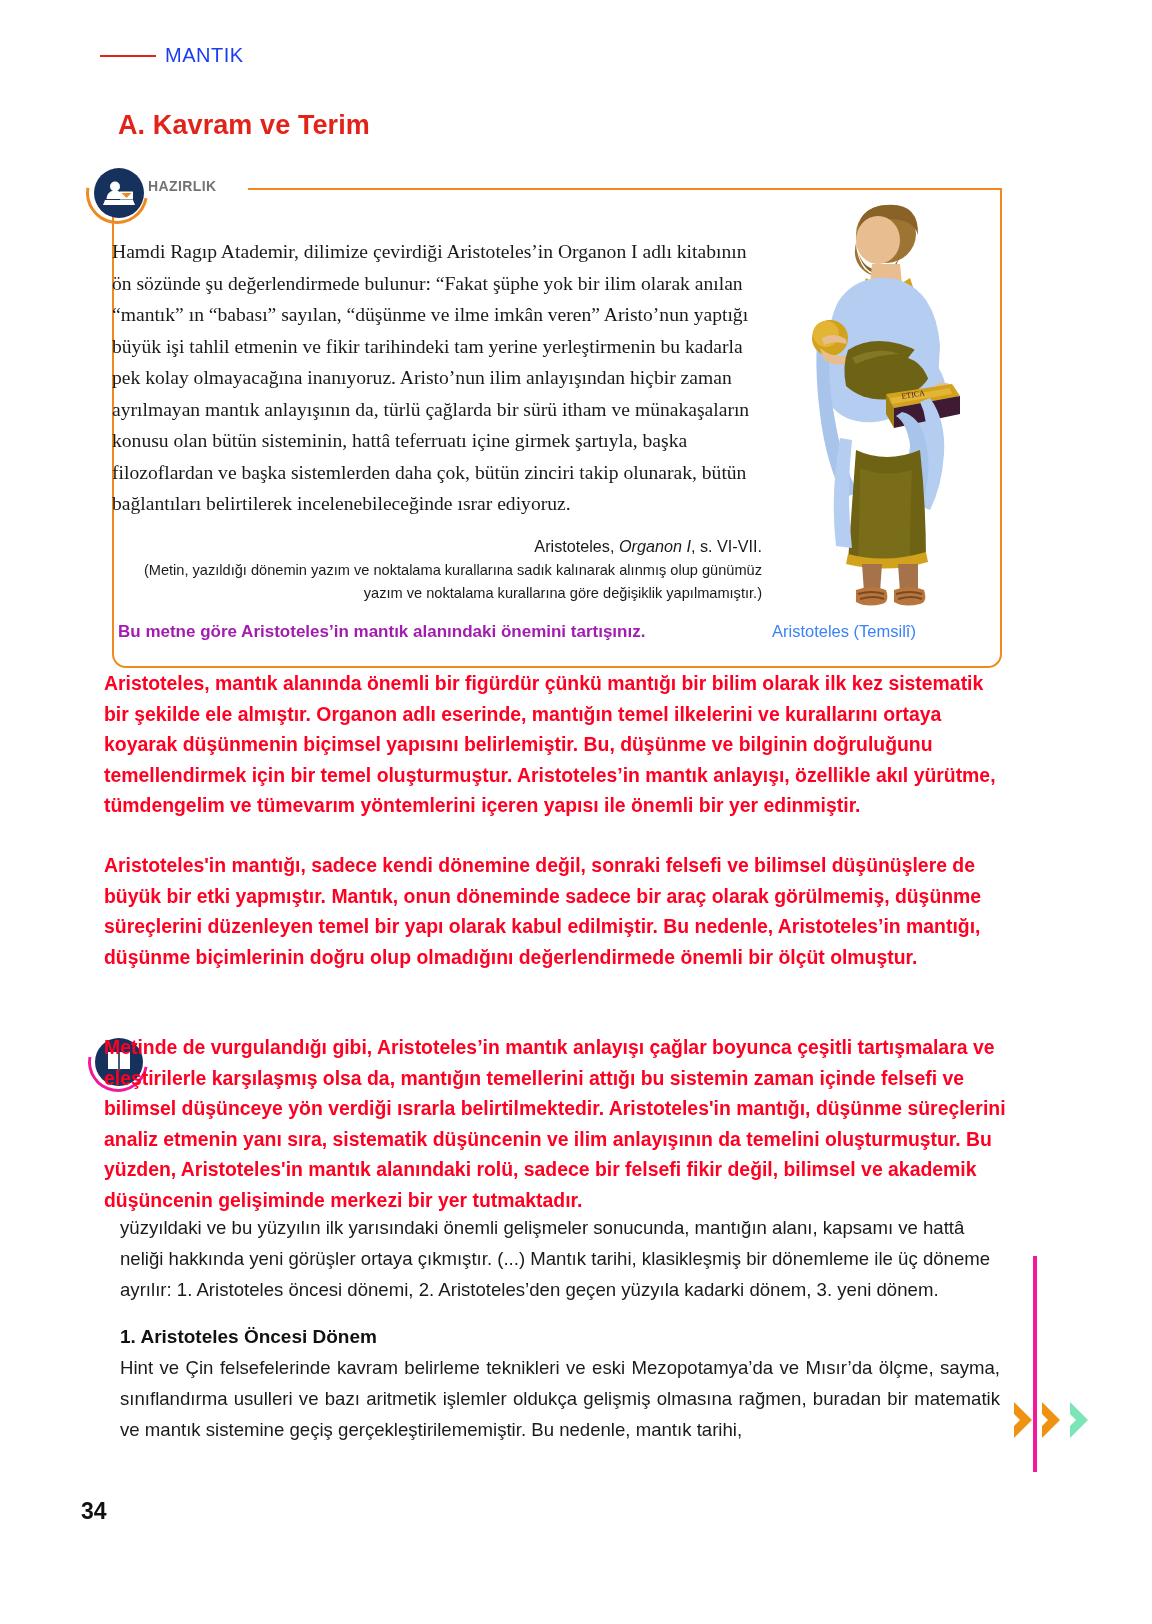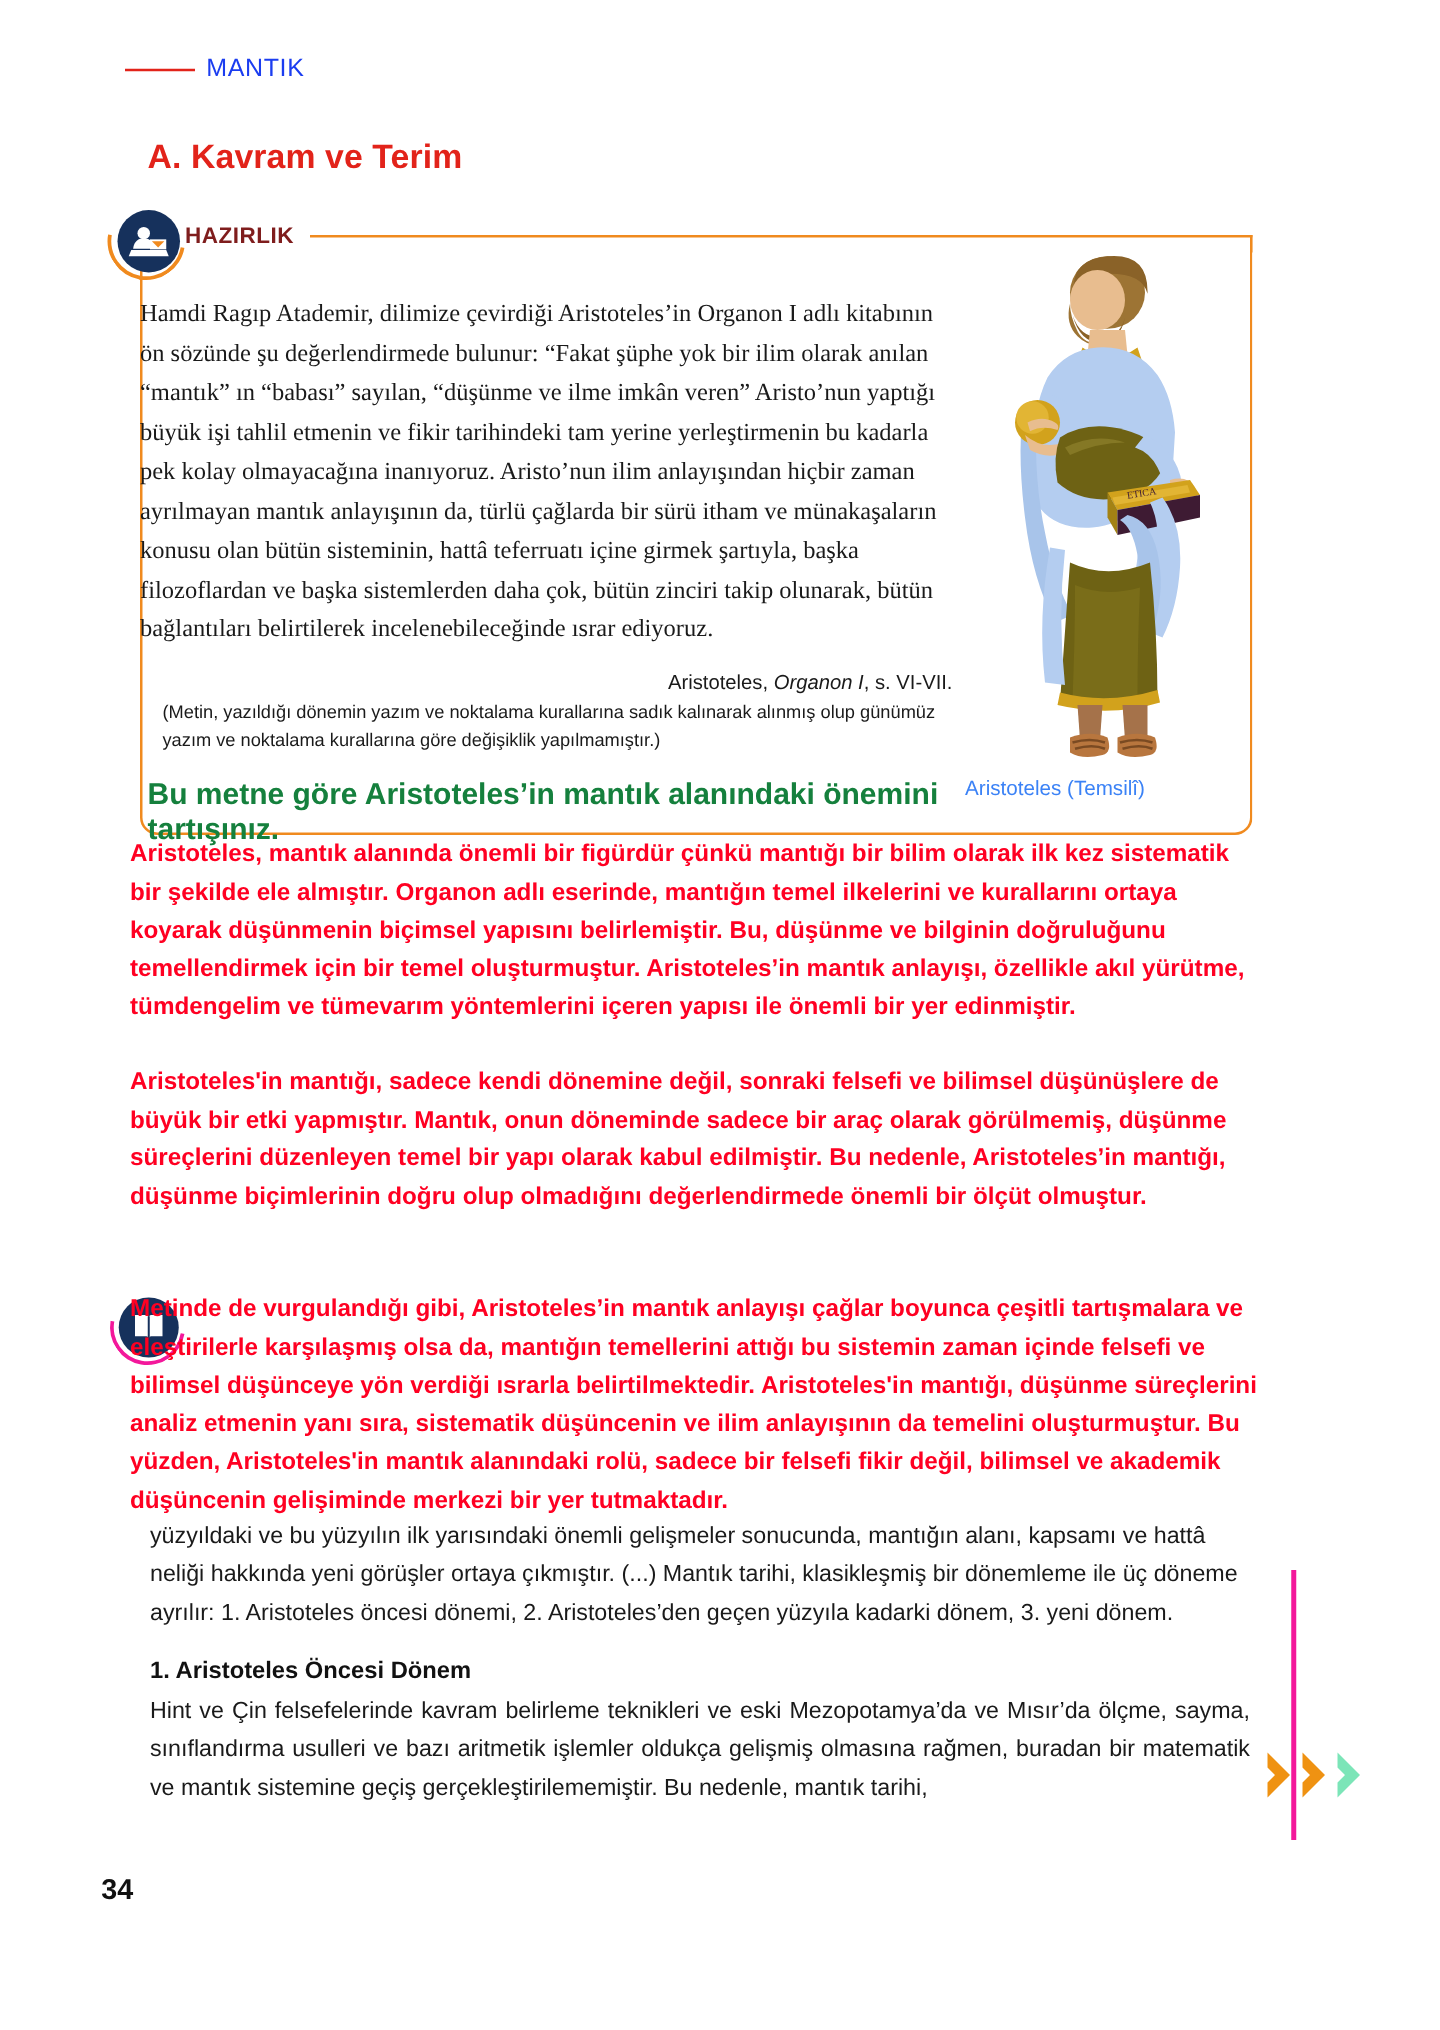--- a/index.html
+++ b/index.html
@@ -103,23 +103,23 @@
     border-radius: 50%;
     background: #16315c;
     display: flex;
     align-items: center;
     justify-content: center;
   }
   .badge-label {
     position: absolute;
     left: 148px;
     top: 178px;
-    font-size: 18px;
-    font-weight: 700;
-    color: #7f1d1d;
+    font-size: 14px;
+    font-weight: 700;
+    color: #737373;
     letter-spacing: .4px;
   }
 
   
   .quote {
     position: absolute;
     left: 112px;
     top: 236px;
     width: 655px;
     font-size: 19.6px;
@@ -135,32 +135,32 @@
     width: 632px;
     text-align: right;
     font-size: 16.2px;
     line-height: 25px;
     color: #1a1a1a;
   }
   .attrib .note {
     display: block;
     font-size: 14.6px;
     line-height: 23px;
-    text-align: left;
+    text-align: right;
   }
   .attrib em { font-style: italic; text-align: center; }
 
   .prompt {
     position: absolute;
     left: 118px;
     top: 622px;
     width: 660px;
-    font-size: 24px;
-    font-weight: 700;
-    color: #15803d;
+    font-size: 17px;
+    font-weight: 700;
+    color: #a21caf;
   }
 
   
   .figure {
     position: absolute;
     left: 790px;
     top: 198px;
     width: 200px;
     height: 440px;
   }

